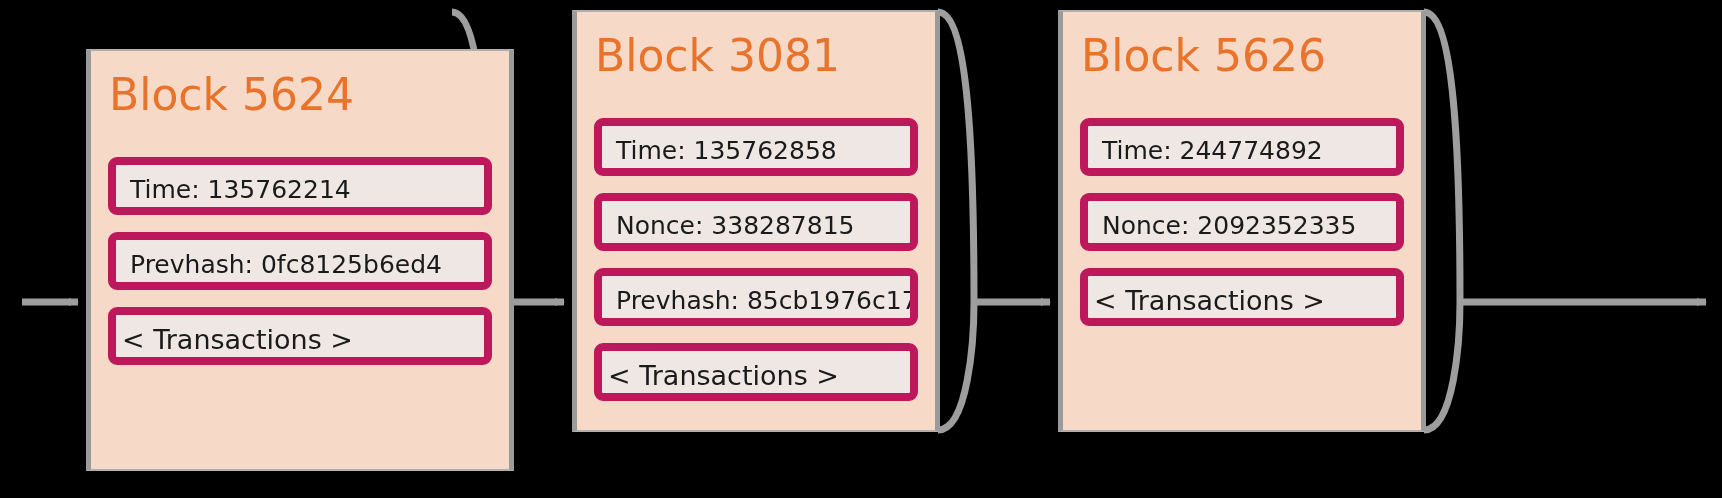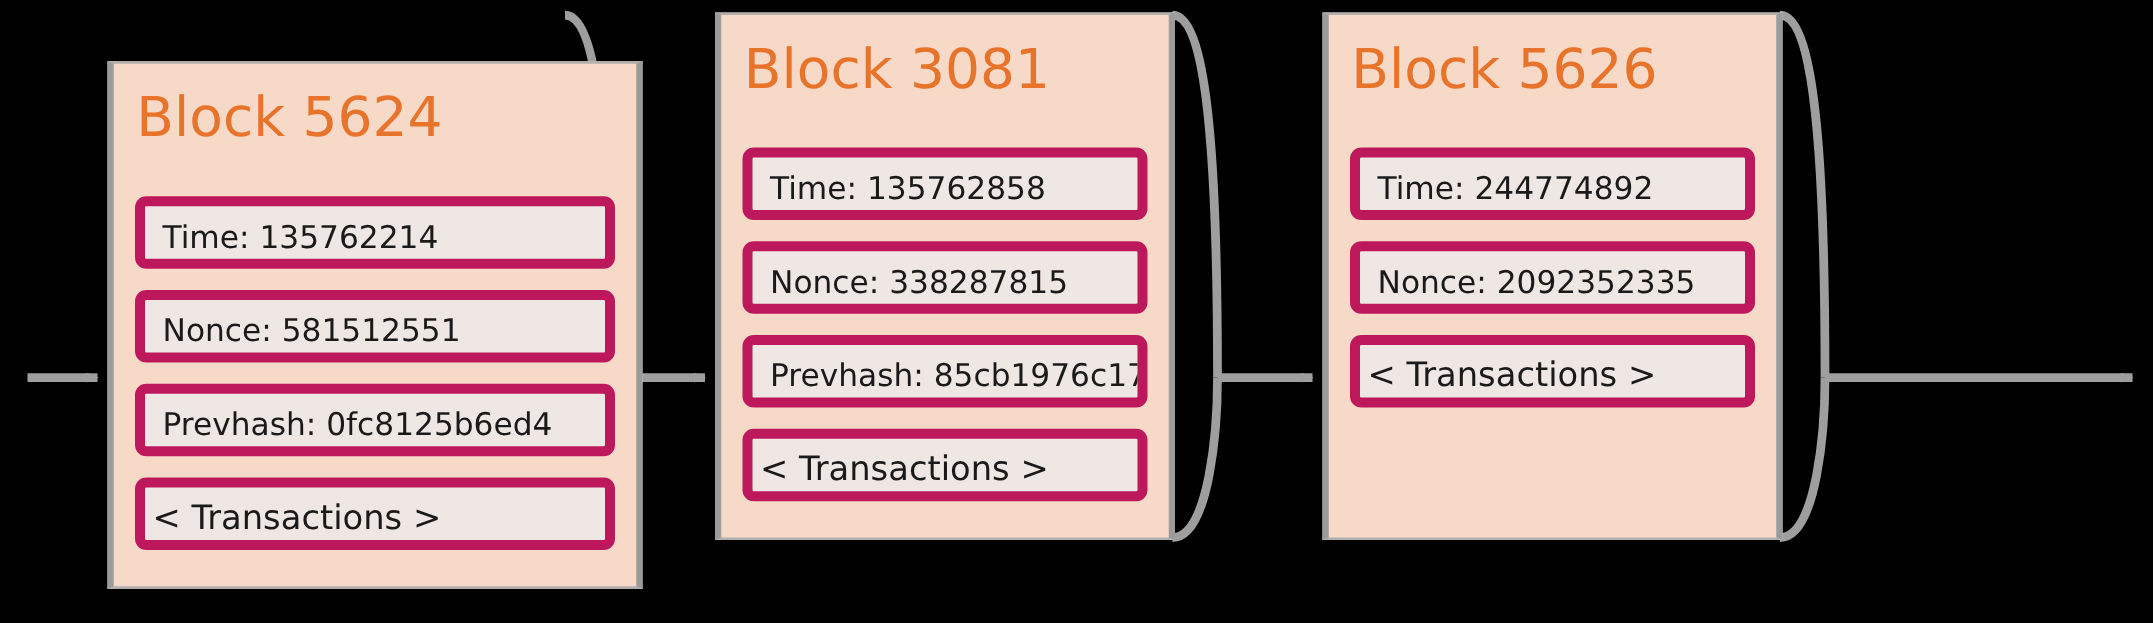--- a/index.html
+++ b/index.html
@@ -123,21 +123,20 @@
       <path d="M1424,12 C1454,12 1460,150 1460,302"></path>
       <path d="M1424,430 C1454,430 1460,340 1460,302"></path>
       <line x1="1460" y1="302" x2="1706" y2="302" marker-end="url(#arrowhead)"></line>
     </g>
   </svg>
 
   <div class="block" id="block-0">
     <div class="block-title">Block 5624</div>
     <div class="fields">
       <div class="field">Time: 135762214</div>
-      <div class="field">Nonce: 581512551</div>
       <div class="field">Prevhash: 0fc8125b6ed4</div>
       <div class="field tx">&lt; Transactions &gt;</div>
     </div>
   </div>
 
   <div class="block" id="block-1">
     <div class="block-title">Block 3081</div>
     <div class="fields">
       <div class="field">Time: 135762858</div>
       <div class="field">Nonce: 338287815</div>

